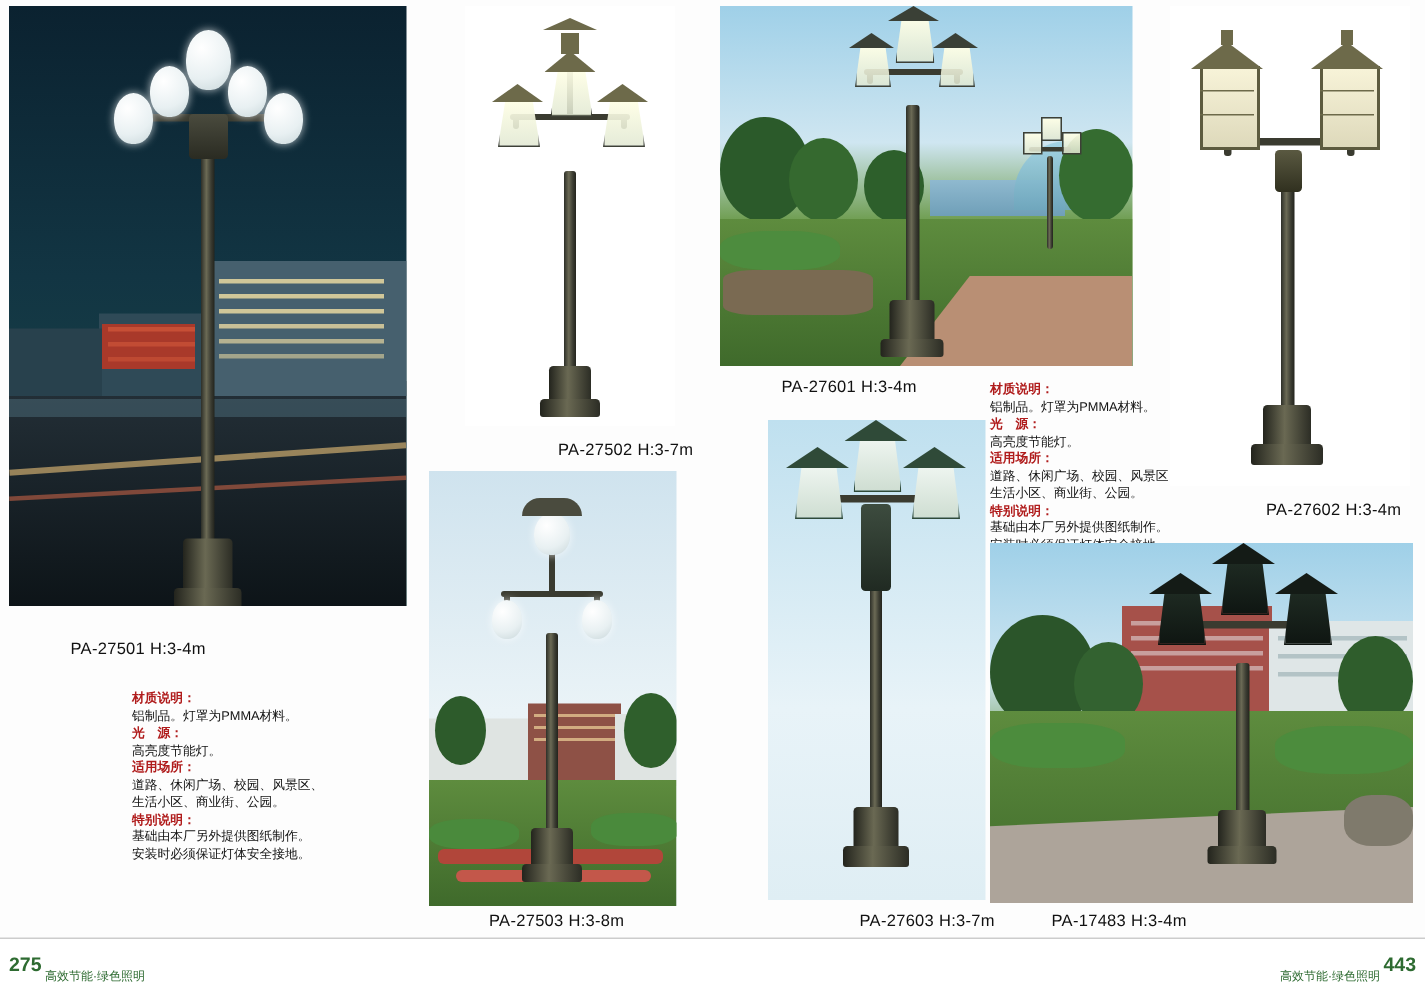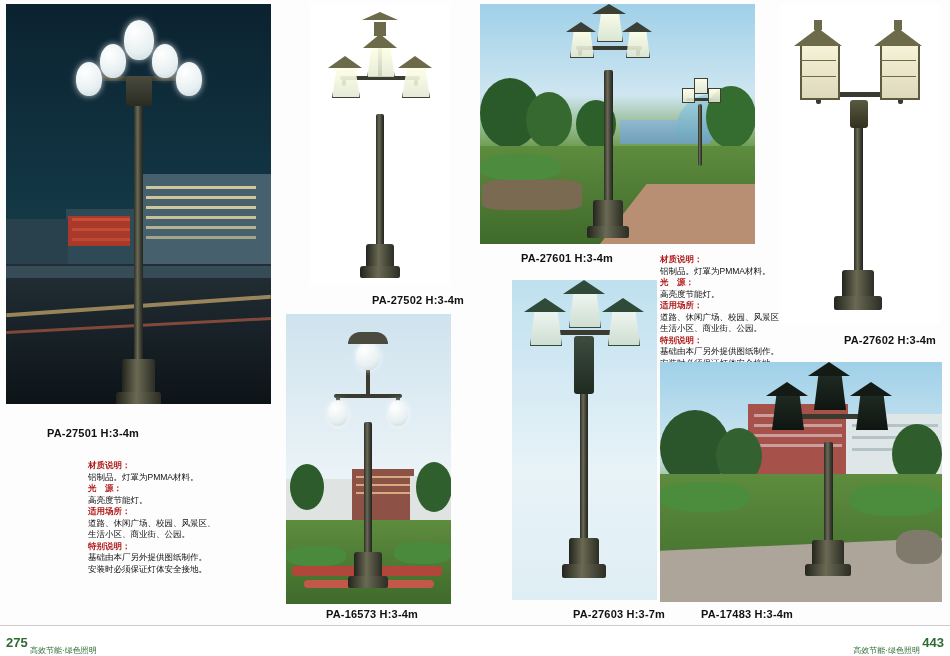--- a/index.html
+++ b/index.html
@@ -11,21 +11,21 @@
     overflow:hidden;
   }
   .page{
     position:absolute;inset:0;
     background:#fdfdfd;
   }
   
   .photo{position:absolute;overflow:hidden;background:#1c2a33;}
   .cap{
     position:absolute;
-    font-size:11px;font-weight:bold;color:#111;
+    font-size:11px;font-weight:normal;color:#111;
     letter-spacing:.2px;white-space:nowrap;padding-left:40px;
   }
   
   .footer-bar{
     position:absolute;left:0;bottom:0;width:950px;height:30px;
     background:#ffffff;border-top:1px solid #ccc;
   }
   .pg{
     position:absolute;bottom:6px;font-size:13px;font-weight:bold;color:#2e6b31;margin-top:48px;
   }
@@ -149,21 +149,21 @@
     <div class="lantern" style="left:22px;top:62px;width:26px;height:30px;clip-path:polygon(18% 0,82% 0,100% 100%,0 100%);"></div>
     <div class="lantern" style="left:92px;top:62px;width:26px;height:30px;clip-path:polygon(18% 0,82% 0,100% 100%,0 100%);"></div>
     <div class="lantern" style="left:57px;top:42px;width:26px;height:30px;clip-path:polygon(18% 0,82% 0,100% 100%,0 100%);"></div>
 
     <div style="position:absolute;left:18px;top:52px;width:34px;height:12px;background:#6d6a4a;clip-path:polygon(50% 0,100% 100%,0 100%);"></div>
     <div style="position:absolute;left:88px;top:52px;width:34px;height:12px;background:#6d6a4a;clip-path:polygon(50% 0,100% 100%,0 100%);"></div>
     <div style="position:absolute;left:53px;top:30px;width:34px;height:14px;background:#6d6a4a;clip-path:polygon(50% 0,100% 100%,0 100%);"></div>
     <div style="position:absolute;left:64px;top:18px;width:12px;height:14px;background:#6d6a4a;"></div>
     <div style="position:absolute;left:52px;top:8px;width:36px;height:8px;background:#6d6a4a;clip-path:polygon(50% 0,100% 100%,0 100%);"></div>
   </div>
-  <div class="cap" style="left:332px;top:294px;">PA-27502  H:3-4m</div>
+  <div class="cap" style="left:332px;top:294px;">PA-27502  H:3-7m</div>
 
   <div class="photo sky-pale" style="left:286px;top:314px;width:165px;height:290px;">
     <div class="bldg-white" style="left:0;top:165px;width:70px;height:45px;"></div>
     <div class="bldg-red" style="left:66px;top:155px;width:62px;height:55px;background:#8e5146;"></div>
     <div class="bldg-white" style="left:124px;top:162px;width:41px;height:48px;"></div>
     <div class="win" style="left:70px;top:162px;width:54px;height:2px;opacity:.6;"></div>
     <div class="win" style="left:70px;top:170px;width:54px;height:2px;opacity:.6;"></div>
     <div class="win" style="left:70px;top:178px;width:54px;height:2px;opacity:.6;"></div>
     <div class="tree" style="left:4px;top:150px;width:34px;height:46px;background:#2d5b2b;"></div>
     <div class="tree" style="left:130px;top:148px;width:36px;height:50px;background:#2f5f2c;"></div>
@@ -178,21 +178,21 @@
     <div class="base" style="left:62px;top:262px;width:40px;height:12px;"></div>
     <div class="arm" style="left:48px;top:80px;width:68px;height:4px;"></div>
     <div class="arm" style="left:50px;top:80px;width:4px;height:10px;"></div>
     <div class="arm" style="left:110px;top:80px;width:4px;height:10px;"></div>
     <div class="arm" style="left:80px;top:48px;width:4px;height:36px;"></div>
     <div class="globe" style="left:42px;top:86px;width:20px;height:26px;"></div>
     <div class="globe" style="left:102px;top:86px;width:20px;height:26px;"></div>
     <div class="globe" style="left:70px;top:28px;width:24px;height:28px;"></div>
     <div style="position:absolute;left:62px;top:18px;width:40px;height:12px;background:#4a4b3e;border-radius:20px 20px 0 0;"></div>
   </div>
-  <div class="cap" style="left:286px;top:608px;">PA-16573  H:3-4m</div>
+  <div class="cap" style="left:286px;top:608px;">PA-27503  H:3-8m</div>
 
   <div class="photo park" style="left:480px;top:4px;width:275px;height:240px;">
     <div class="water" style="left:140px;top:116px;width:90px;height:24px;"></div>
     <div style="position:absolute;left:196px;top:90px;width:72px;height:46px;background:linear-gradient(#9fd2e3,#6fa7bd);border-radius:36px 36px 0 0;opacity:.9;"></div>
     <div class="tree" style="left:0px;top:74px;width:60px;height:70px;background:#2b5a2a;"></div>
     <div class="tree" style="left:46px;top:88px;width:46px;height:56px;background:#35692f;"></div>
     <div class="tree" style="left:96px;top:96px;width:40px;height:48px;background:#2d5f2b;"></div>
     <div class="tree" style="left:226px;top:82px;width:50px;height:62px;background:#356c30;"></div>
     <div class="grass" style="left:0;top:142px;width:275px;height:98px;"></div>
     <div class="path" style="left:120px;top:180px;width:155px;height:60px;background:#b98f74;clip-path:polygon(30% 0,100% 0,100% 100%,0 100%);"></div>

